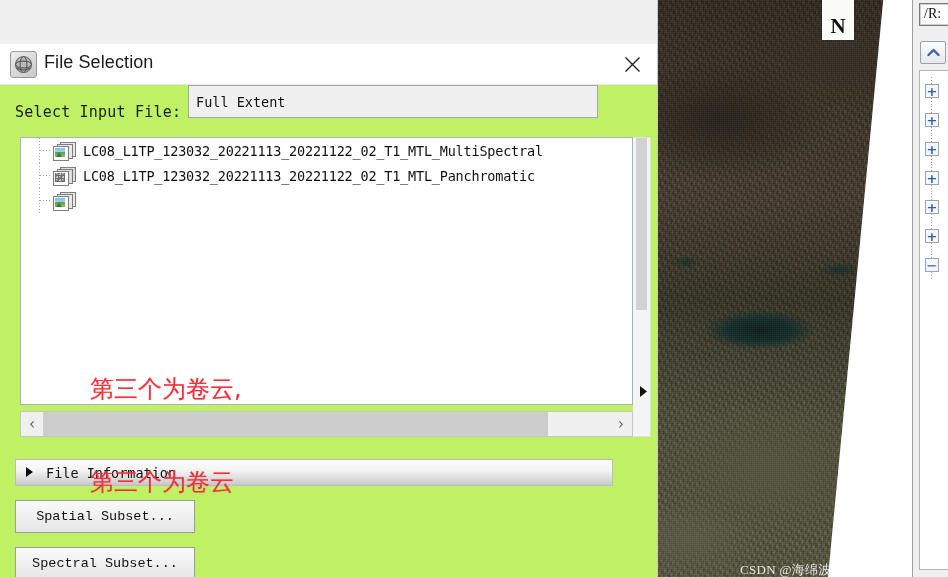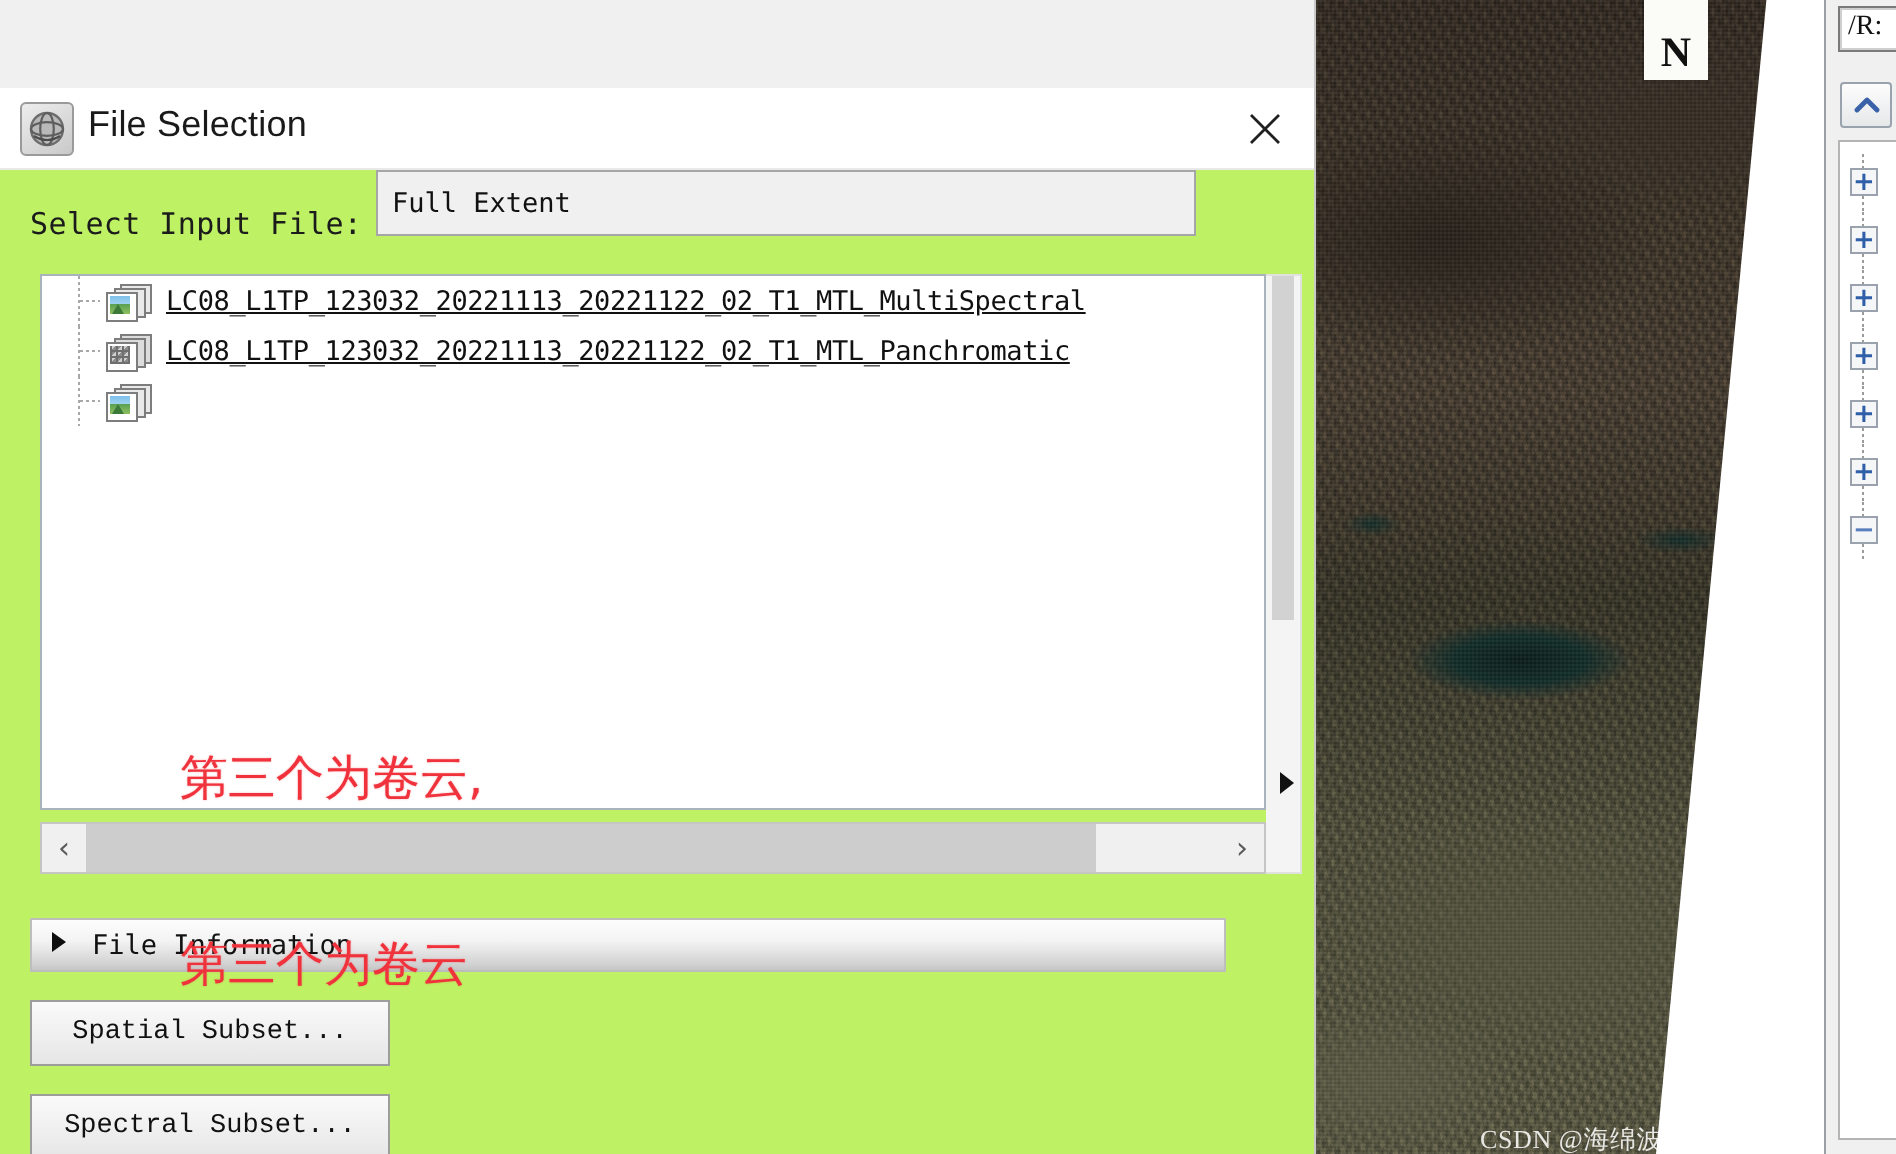--- a/index.html
+++ b/index.html
@@ -180,21 +180,21 @@
     position:absolute;left:1px;top:1px;width:10px;height:9px;
     background-color:#a8a8a8;
     background-image:
       linear-gradient(90deg, #6f6f6f 1px, transparent 1px),
       linear-gradient(0deg, #6f6f6f 1px, transparent 1px),
       linear-gradient(135deg, #cfcfcf 25%, #8c8c8c 25%, #8c8c8c 50%, #cfcfcf 50%, #cfcfcf 75%, #8c8c8c 75%);
     background-size:3px 3px,3px 3px,6px 6px;
   }
   .file-name{
     margin-left:8px;font-family:"DejaVu Sans Mono", monospace;
-    font-size:13.5px;color:#111;letter-spacing:-.2px;white-space:nowrap;text-decoration:underline;
+    font-size:13.5px;color:#111;letter-spacing:-.2px;white-space:nowrap;
   }
   .file-row.selected .file-name{
     background:#0b84d8;color:#ffffff;padding:1px 2px;
     outline:1px solid #0b84d8;
   }
 
   
   #list-hscroll{
     position:absolute;left:20px;top:326px;width:613px;height:26px;
     background:#f0f0f0;border:1px solid #c5c5c5;box-sizing:border-box;

